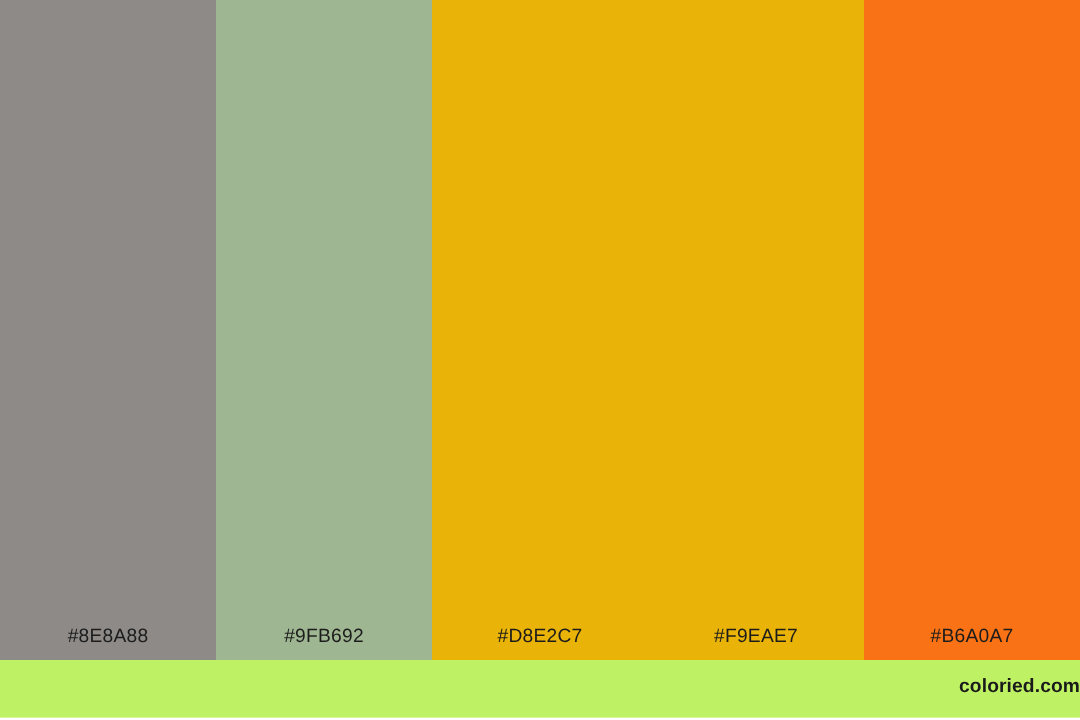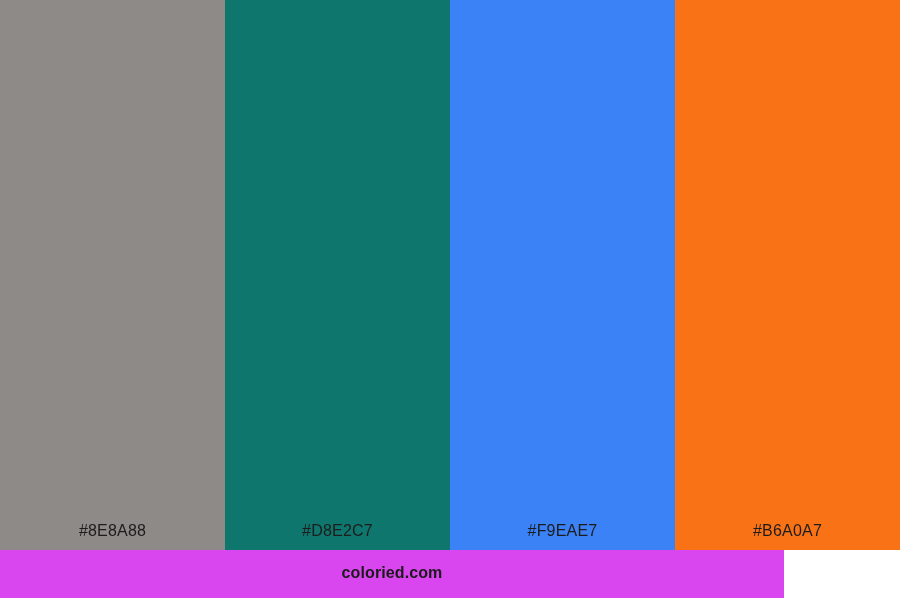--- a/index.html
+++ b/index.html
@@ -42,26 +42,26 @@
     font-family: "Liberation Sans", sans-serif;
     font-size: 16px;
     font-weight: 400;
     letter-spacing: 0.2px;
     color: #1c1c1c;
     padding-bottom: 11px;
     line-height: 1;
     user-select: text;
   }
   .footer {
-    width: 784px;
+    width: 900px;
     height: 50px;
-    background: #d946ef;
+    background: #bef264;
     display: flex;
     align-items: center;
-    justify-content: center;
+    justify-content: flex-end;
   }
   .footer-brand {
     font-family: "Liberation Sans", sans-serif;
     font-size: 16px;
     font-weight: 700;
     color: #1a1a1a;
     letter-spacing: 0.1px;
     line-height: 1;
   }
 </style>
@@ -69,26 +69,29 @@
 <body style="background-color: rgb(255, 255, 255);">
 
 <div class="palette-page">
 
   <div class="swatch-strip">
 
     <div class="swatch" id="sw0" style="background-color: rgb(142, 138, 136);">
       <span class="swatch-label" style="color: rgb(28, 28, 28);">#8E8A88</span>
     </div>
 
+    <div class="swatch" id="sw1" style="background-color: rgb(159, 182, 146);">
+      <span class="swatch-label" style="color: rgb(28, 28, 28);">#9FB692</span>
+    </div>
 
-    <div class="swatch" id="sw2" style="background-color: #0f766e;">
+    <div class="swatch" id="sw2" style="background-color: #eab308;">
       <span class="swatch-label" style="color: rgb(28, 28, 28);">#D8E2C7</span>
     </div>
 
-    <div class="swatch" id="sw3" style="background-color: #3b82f6; justify-content: center;">
+    <div class="swatch" id="sw3" style="background-color: #eab308; justify-content: center;">
       <span class="swatch-label" style="color: rgb(28, 28, 28);">#F9EAE7</span>
     </div>
 
     <div class="swatch" id="sw4" style="background-color: #f97316;">
       <span class="swatch-label" style="color: rgb(28, 28, 28);">#B6A0A7</span>
     </div>
 
   </div>
 
   <div class="footer">

